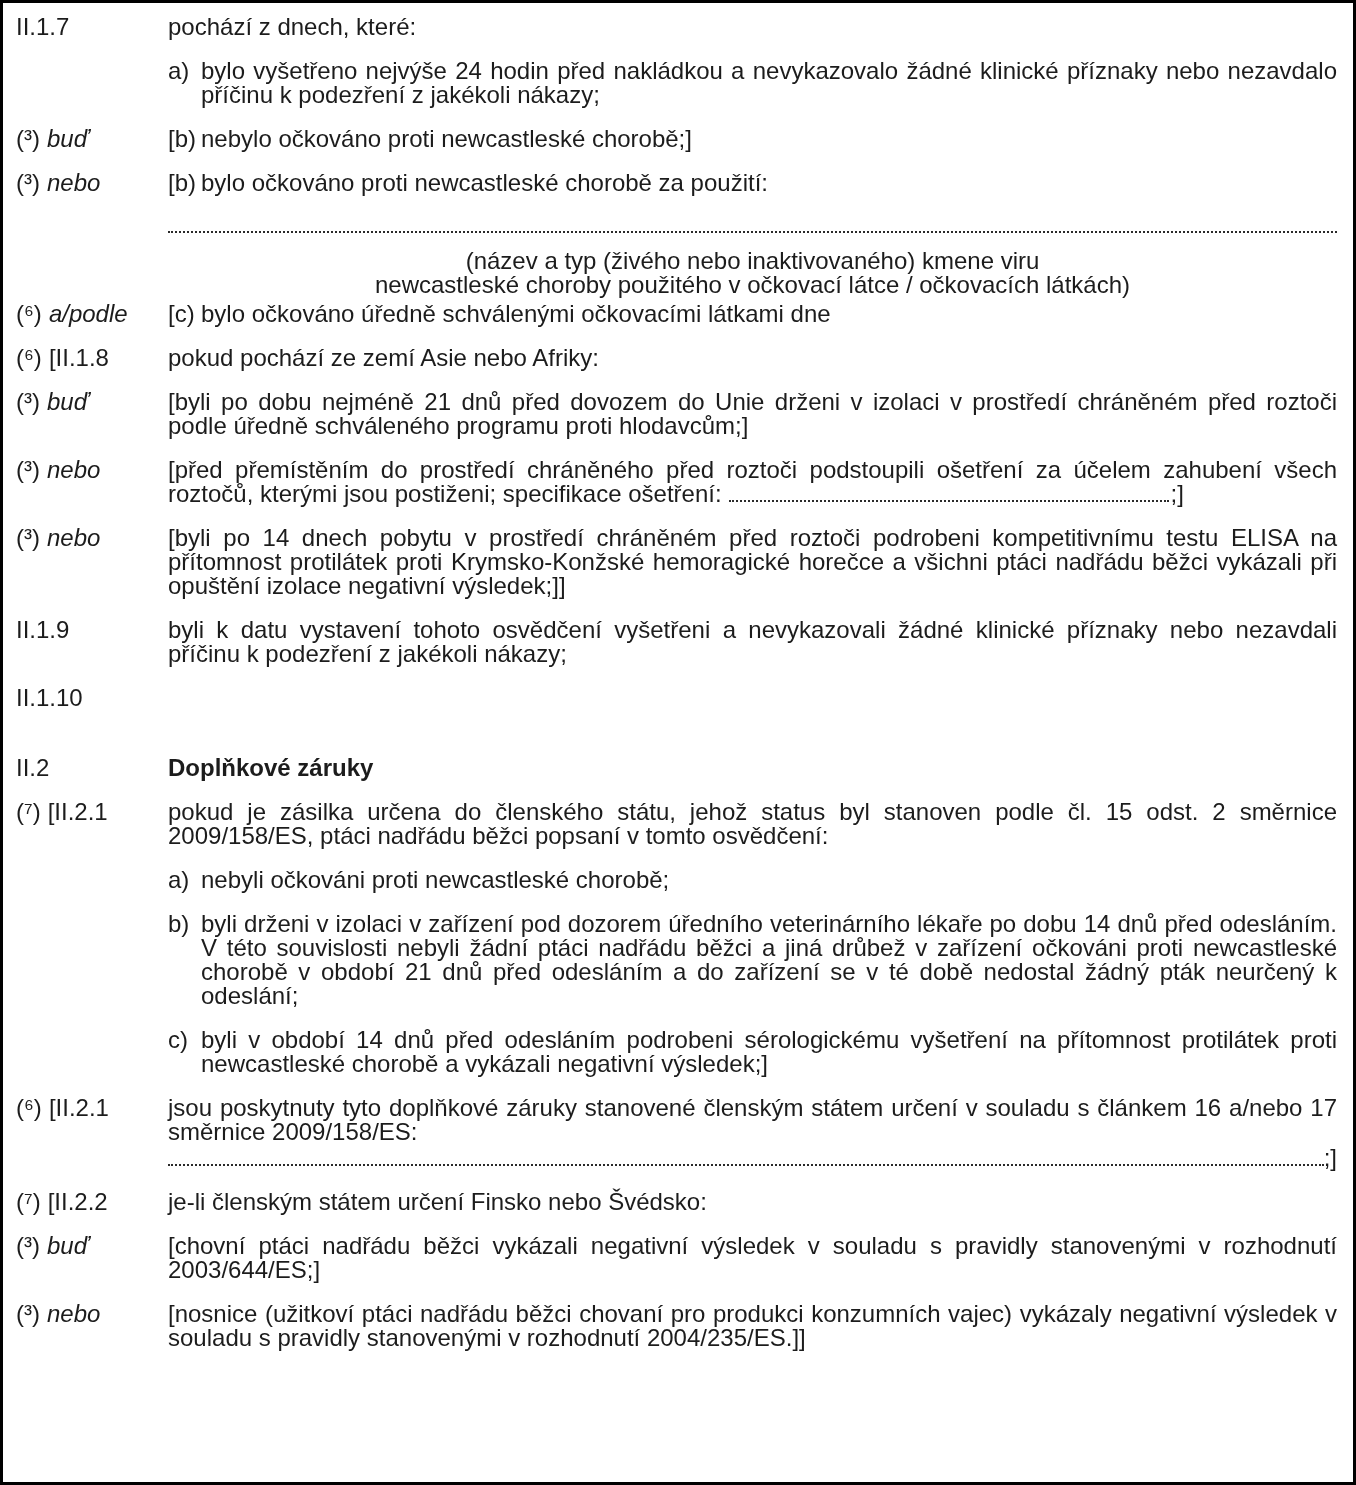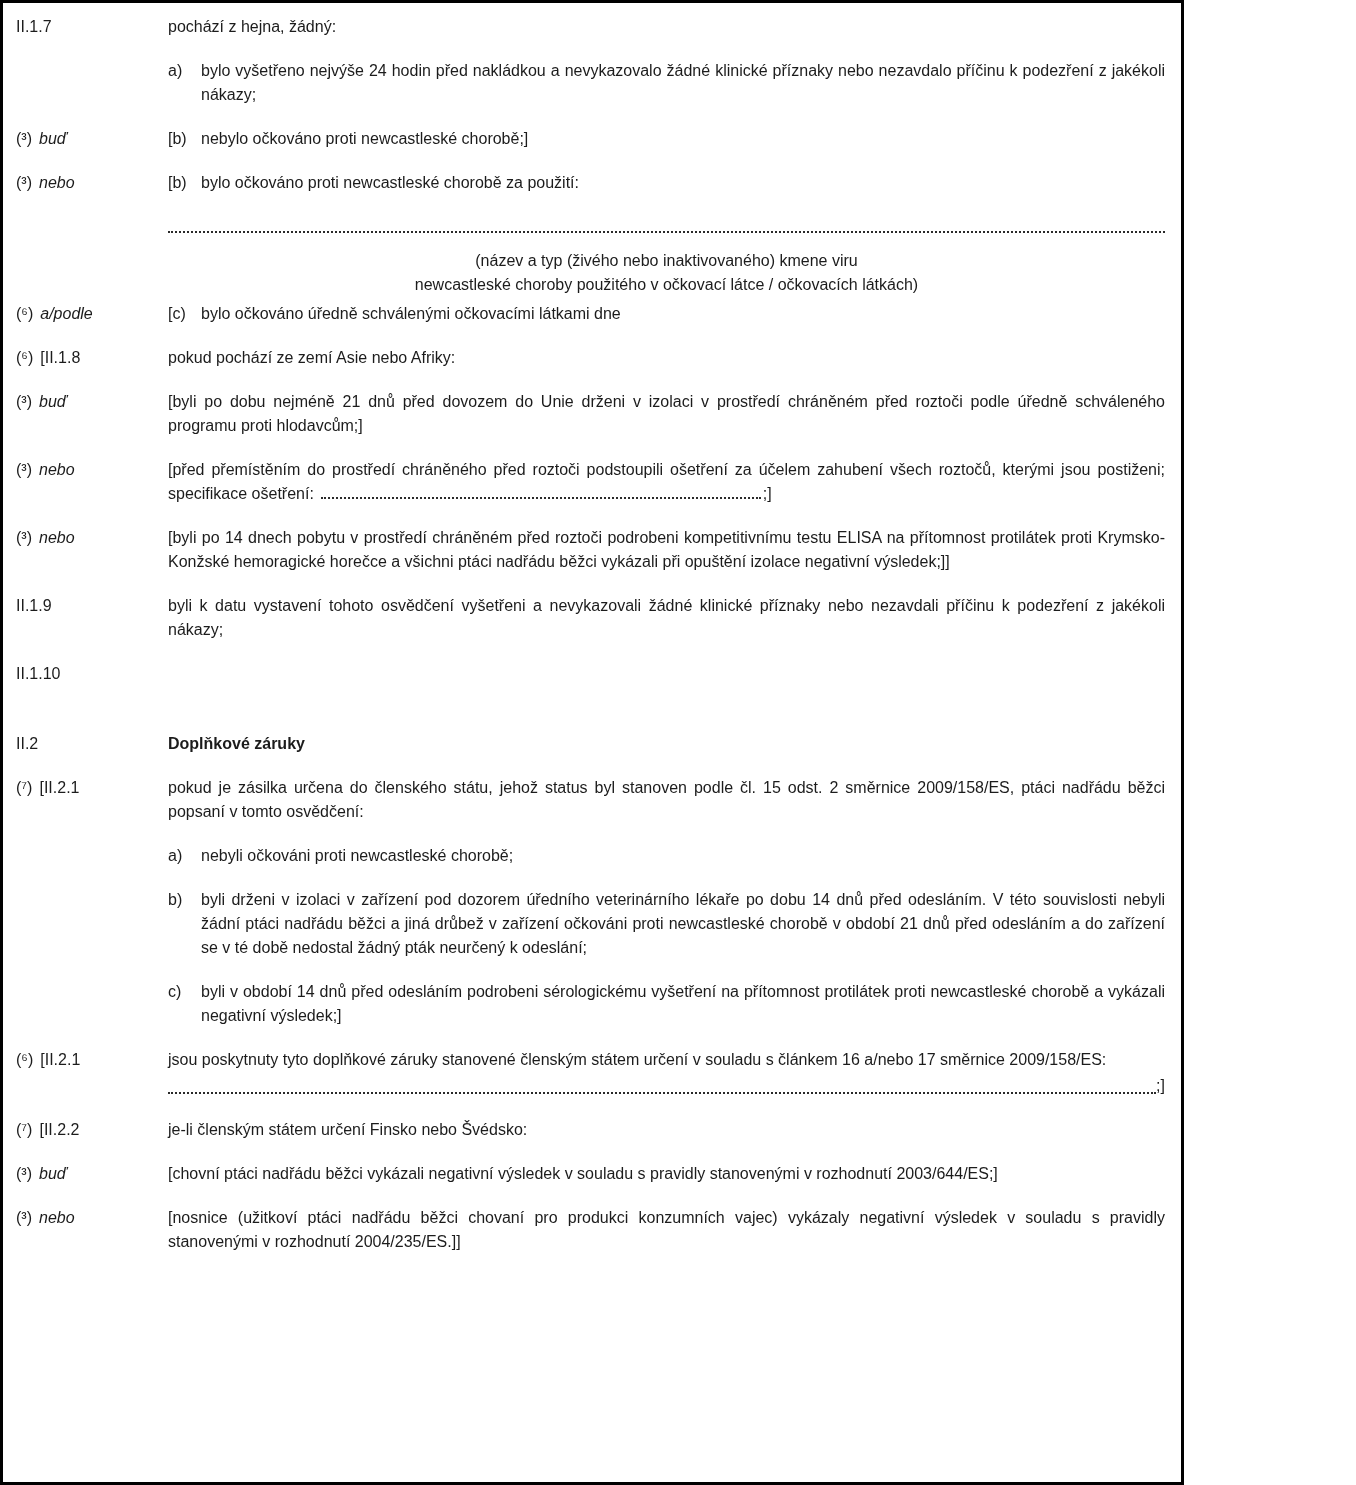--- a/index.html
+++ b/index.html
@@ -2,26 +2,26 @@
 <html lang="cs"><head>
 <meta charset="utf-8">
 <style>
   html, body {
     margin: 0;
     padding: 0;
     background: #ffffff;
   }
   .page {
     box-sizing: border-box;
-    width: 1184px;
+    width: 1356px;
     height: 1485px;
     border: 3px solid #000000;
     padding: 12px 16px 0 13px;
     font-family: "Liberation Sans", "DejaVu Sans", sans-serif;
-    font-size: 16px;
+    font-size: 24px;
     line-height: 24px;
     color: #1c1c1c;
     overflow: hidden;
     background: #ffffff;
   }
   .row {
     display: grid;
     grid-template-columns: 152px 1fr;
     margin-bottom: 20px;
   }
@@ -67,21 +67,21 @@
   .w272 { width: 272px; }
   .w440 { width: 440px; margin-right: 2px; }
 </style>
 </head>
 <body>
 
 <div class="page">
 
   <div class="row">
     <div class="labelcell"><span>II.1.7</span></div>
-    <div class="content"><span class="text">pochází z hejna, žádný:</span></div>
+    <div class="content"><span class="text">pochází z dnech, které:</span></div>
   </div>
 
   <div class="row">
     <div class="labelcell"></div>
     <div class="content item">
       <span>a)</span>
       <span class="text">bylo vyšetřeno nejvýše 24 hodin před nakládkou a nevykazovalo žádné klinické příznaky nebo nezavdalo příčinu k podezření z jakékoli nákazy;</span>
     </div>
   </div>
 

